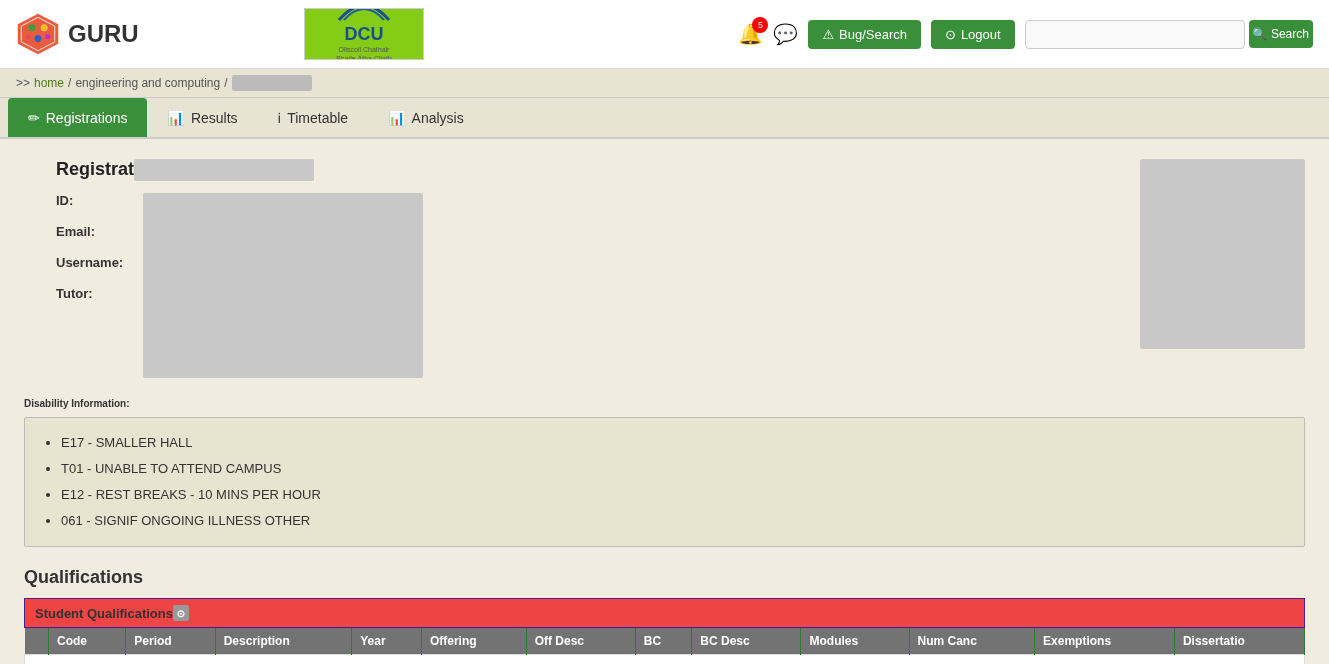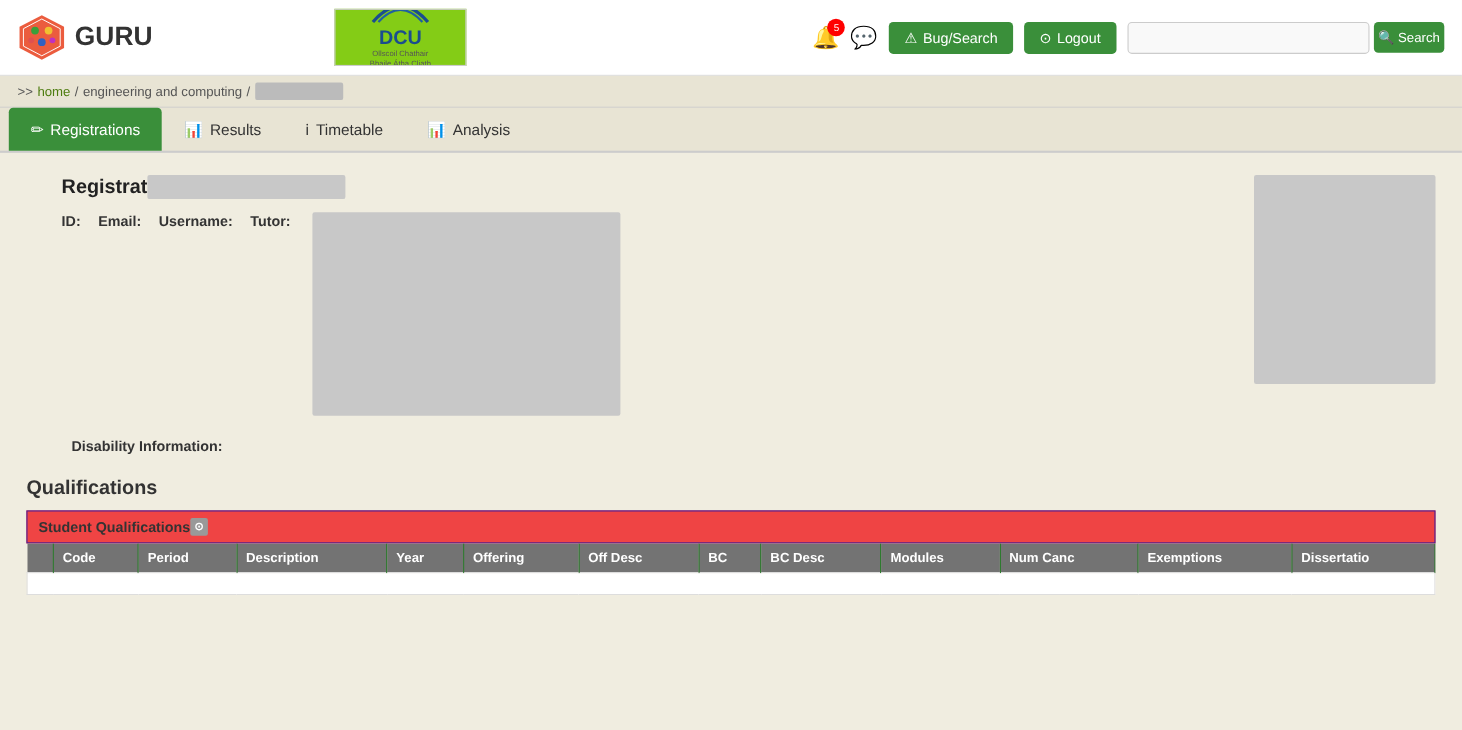--- a/index.html
+++ b/index.html
@@ -178,21 +178,21 @@
       font-weight: bold;
       margin-bottom: 12px;
       color: #222;
     }
     .reg-fields {
       display: flex;
       gap: 20px;
     }
     .reg-labels {
       display: flex;
-      flex-direction: row;
+      flex-direction: column;
       gap: 16px;
     }
     .reg-label {
       font-weight: bold;
       font-size: 13px;
       color: #333;
     }
     .reg-values-block {
       width: 280px;
       height: 185px;
@@ -206,23 +206,22 @@
       background: #c8c8c8;
       border-radius: 2px;
       margin-left: auto;
     }
 
     .disability-section {
       margin-bottom: 20px;
     }
     .disability-title {
       font-weight: bold;
-      font-size: 13px;
+      font-size: 10px;
       margin-bottom: 8px;
-      margin-left: 41px;
     }
     .disability-box {
       border: 1px solid #bbb;
       background: #e8e4d0;
       padding: 12px 16px;
       border-radius: 2px;
     }
     .disability-box ul {
       list-style: disc;
       padding-left: 20px;
@@ -399,20 +398,28 @@
 
         <div class="reg-values-block"></div>
       </div>
     </div>
 
     <div class="reg-photo-block"></div>
   </div>
 
   <div class="disability-section">
     <div class="disability-title">Disability Information:</div>
+    <div class="disability-box">
+      <ul>
+        <li>E17 - SMALLER HALL</li>
+        <li>T01 - UNABLE TO ATTEND CAMPUS</li>
+        <li>E12 - REST BREAKS - 10 MINS PER HOUR</li>
+        <li>061 - SIGNIF ONGOING ILLNESS OTHER</li>
+      </ul>
+    </div>
   </div>
 
   <div class="qualifications-section">
     <div class="qualifications-title">Qualifications</div>
     <div class="student-qual-header">
       <span>Student Qualifications</span>
       <div class="scroll-indicator">⊙</div>
     </div>
     <div class="table-wrapper">
       <table class="qual-table">

